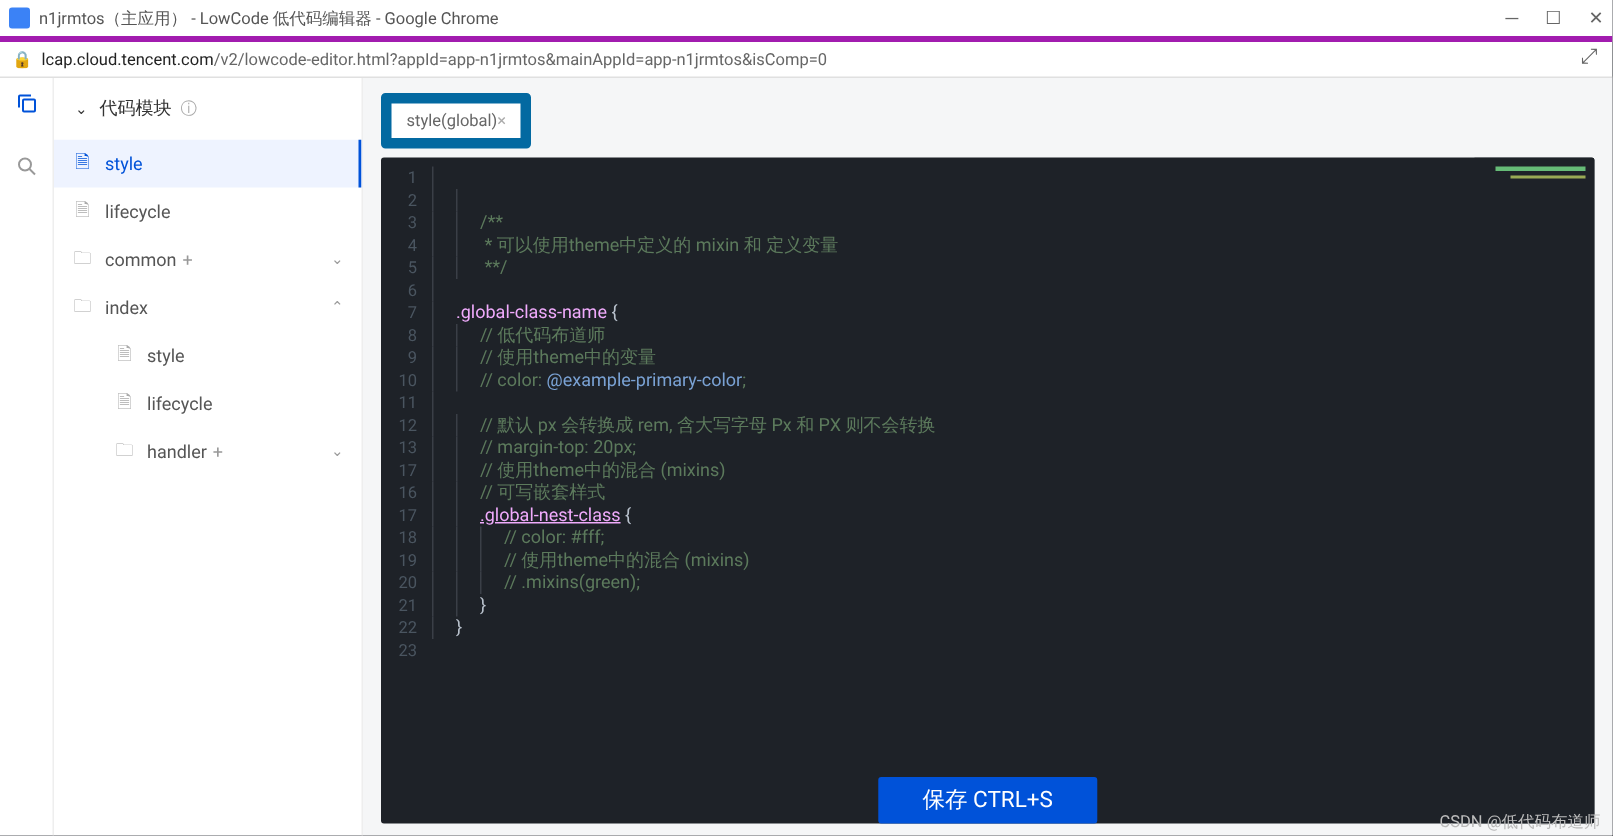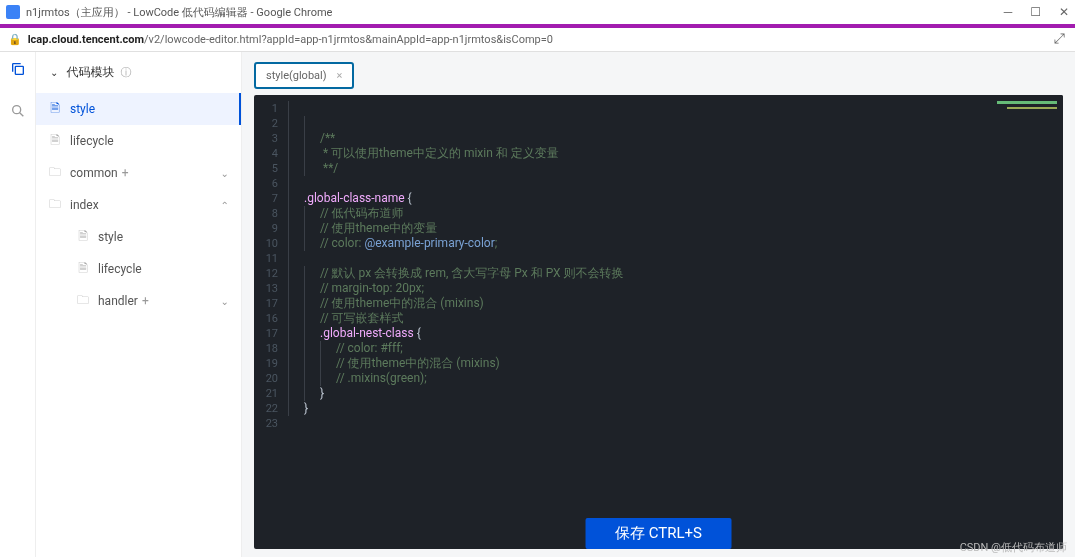--- a/index.html
+++ b/index.html
@@ -4,56 +4,56 @@
 <style>
 *{box-sizing:border-box;margin:0;padding:0;font-family:-apple-system,BlinkMacSystemFont,"Segoe UI",Roboto,sans-serif}
 body{width:1075px;height:557px;overflow:hidden;background:#fff;font-size:12px;color:#333}
 .titlebar{height:28px;display:flex;align-items:center;padding:0 6px;background:#fff;border-bottom:4px solid #a21caf}
 .tb-favicon{width:14px;height:14px;background:#3b82f6;border-radius:2px;margin-right:6px}
 .tb-title{flex:1;font-size:11px;color:#555}
 .tb-btns{display:flex;gap:18px;color:#666}
 .tb-btns span{cursor:pointer}
 .addr{height:24px;display:flex;align-items:center;padding:0 8px;border-bottom:1px solid #e0e0e0;font-size:11px;color:#666}
 .lock{margin-right:6px}
-.url b{color:#222;font-weight:700}
+.url b{color:#222;font-weight:400}
 .tri{position:absolute;right:10px;top:30px;font-size:14px;color:#666}
 .app{display:flex;height:calc(100% - 52px)}
 .rail{width:36px;background:#fff;border-right:1px solid #eee;display:flex;flex-direction:column;align-items:center;padding-top:8px;gap:24px}
 .rail-ic{width:18px;height:18px;display:flex;align-items:center;justify-content:center;color:#999}
 .rail-ic.on{color:#0052d9}
 .side{width:206px;background:#fff;border-right:1px solid #eee;display:flex;flex-direction:column}
 .side-hd{display:flex;align-items:center;padding:12px 14px;font-size:12px;color:#333}
 .side-hd .chev{margin-right:8px;font-size:10px}
 .side-hd .help{margin-left:6px;color:#aaa;font-size:11px}
 .tree{flex:1;overflow:auto}
 .node{display:flex;align-items:center;height:32px;padding:0 12px;cursor:pointer;font-size:12px;color:#555}
 .node.sel{background:#eef3ff;color:#0052d9;border-right:2px solid #0052d9}
 .node .ic{width:14px;margin-right:8px;text-align:center;color:#aaa}
 .node.sel .ic{color:#0052d9}
 .node.ff{padding-left:40px}
 .node .exp{margin-left:auto;color:#999;font-size:10px}
 .plus{color:#999;margin-left:4px}
 .main{flex:1;display:flex;flex-direction:column;background:#f5f6f7;position:relative}
 .tabs{padding:10px 12px 6px;display:flex}
-.tab{background:#fff;border:2px solid #0369a1;border-radius:3px;padding:5px 10px;display:flex;align-items:center;gap:10px;font-size:11px;color:#666}
+.tab{background:#fff;border:7px solid #0369a1;border-radius:3px;padding:5px 10px;display:flex;align-items:center;font-size:11px;color:#666}
 .tab .x{color:#aaa;cursor:pointer}
 .editor{flex:1;margin:0 12px 8px;background:#1e2228;border-radius:2px;position:relative;overflow:hidden;font-family:Consolas,Monaco,monospace;font-size:12px}
 .mini{position:absolute;right:0;top:0;width:80px;height:100%;background:#1e2228}
 .mini-l{position:absolute;right:6px;top:6px;width:60px;height:3px;background:#6b7}
 .mini-l2{position:absolute;right:6px;top:12px;width:50px;height:2px;background:#9a5}
 .lines{padding:6px 0;line-height:15px}
 .ln{display:flex;height:15px;align-items:center}
 .gut{width:34px;text-align:right;padding-right:10px;color:#4a5560;font-size:11px;user-select:none}
 .ind{border-left:1px solid #3a3f47;height:15px;display:inline-block;width:16px}
 .code{white-space:pre}
 .c-cm{color:#5c7a5c}
 .c-sel{color:#f0abfc}
 .c-pun{color:#b8c1cc}
 .c-var{color:#7aa2d4}
-.ul{}
+.ul{text-decoration:underline}
 .save{position:absolute;bottom:8px;left:50%;transform:translateX(-50%);background:#0052d9;color:#fff;border:none;padding:6px 30px;font-size:15px;border-radius:2px;cursor:pointer}
 .wm{position:absolute;right:8px;bottom:2px;font-size:11px;color:#bbb}
 svg{width:16px;height:16px}
 </style>
 </head>
 <body>
 
 <div class="titlebar">
   <div class="tb-favicon"></div>
   <div class="tb-title">n1jrmtos（主应用） - LowCode 低代码编辑器 - Google Chrome</div>

